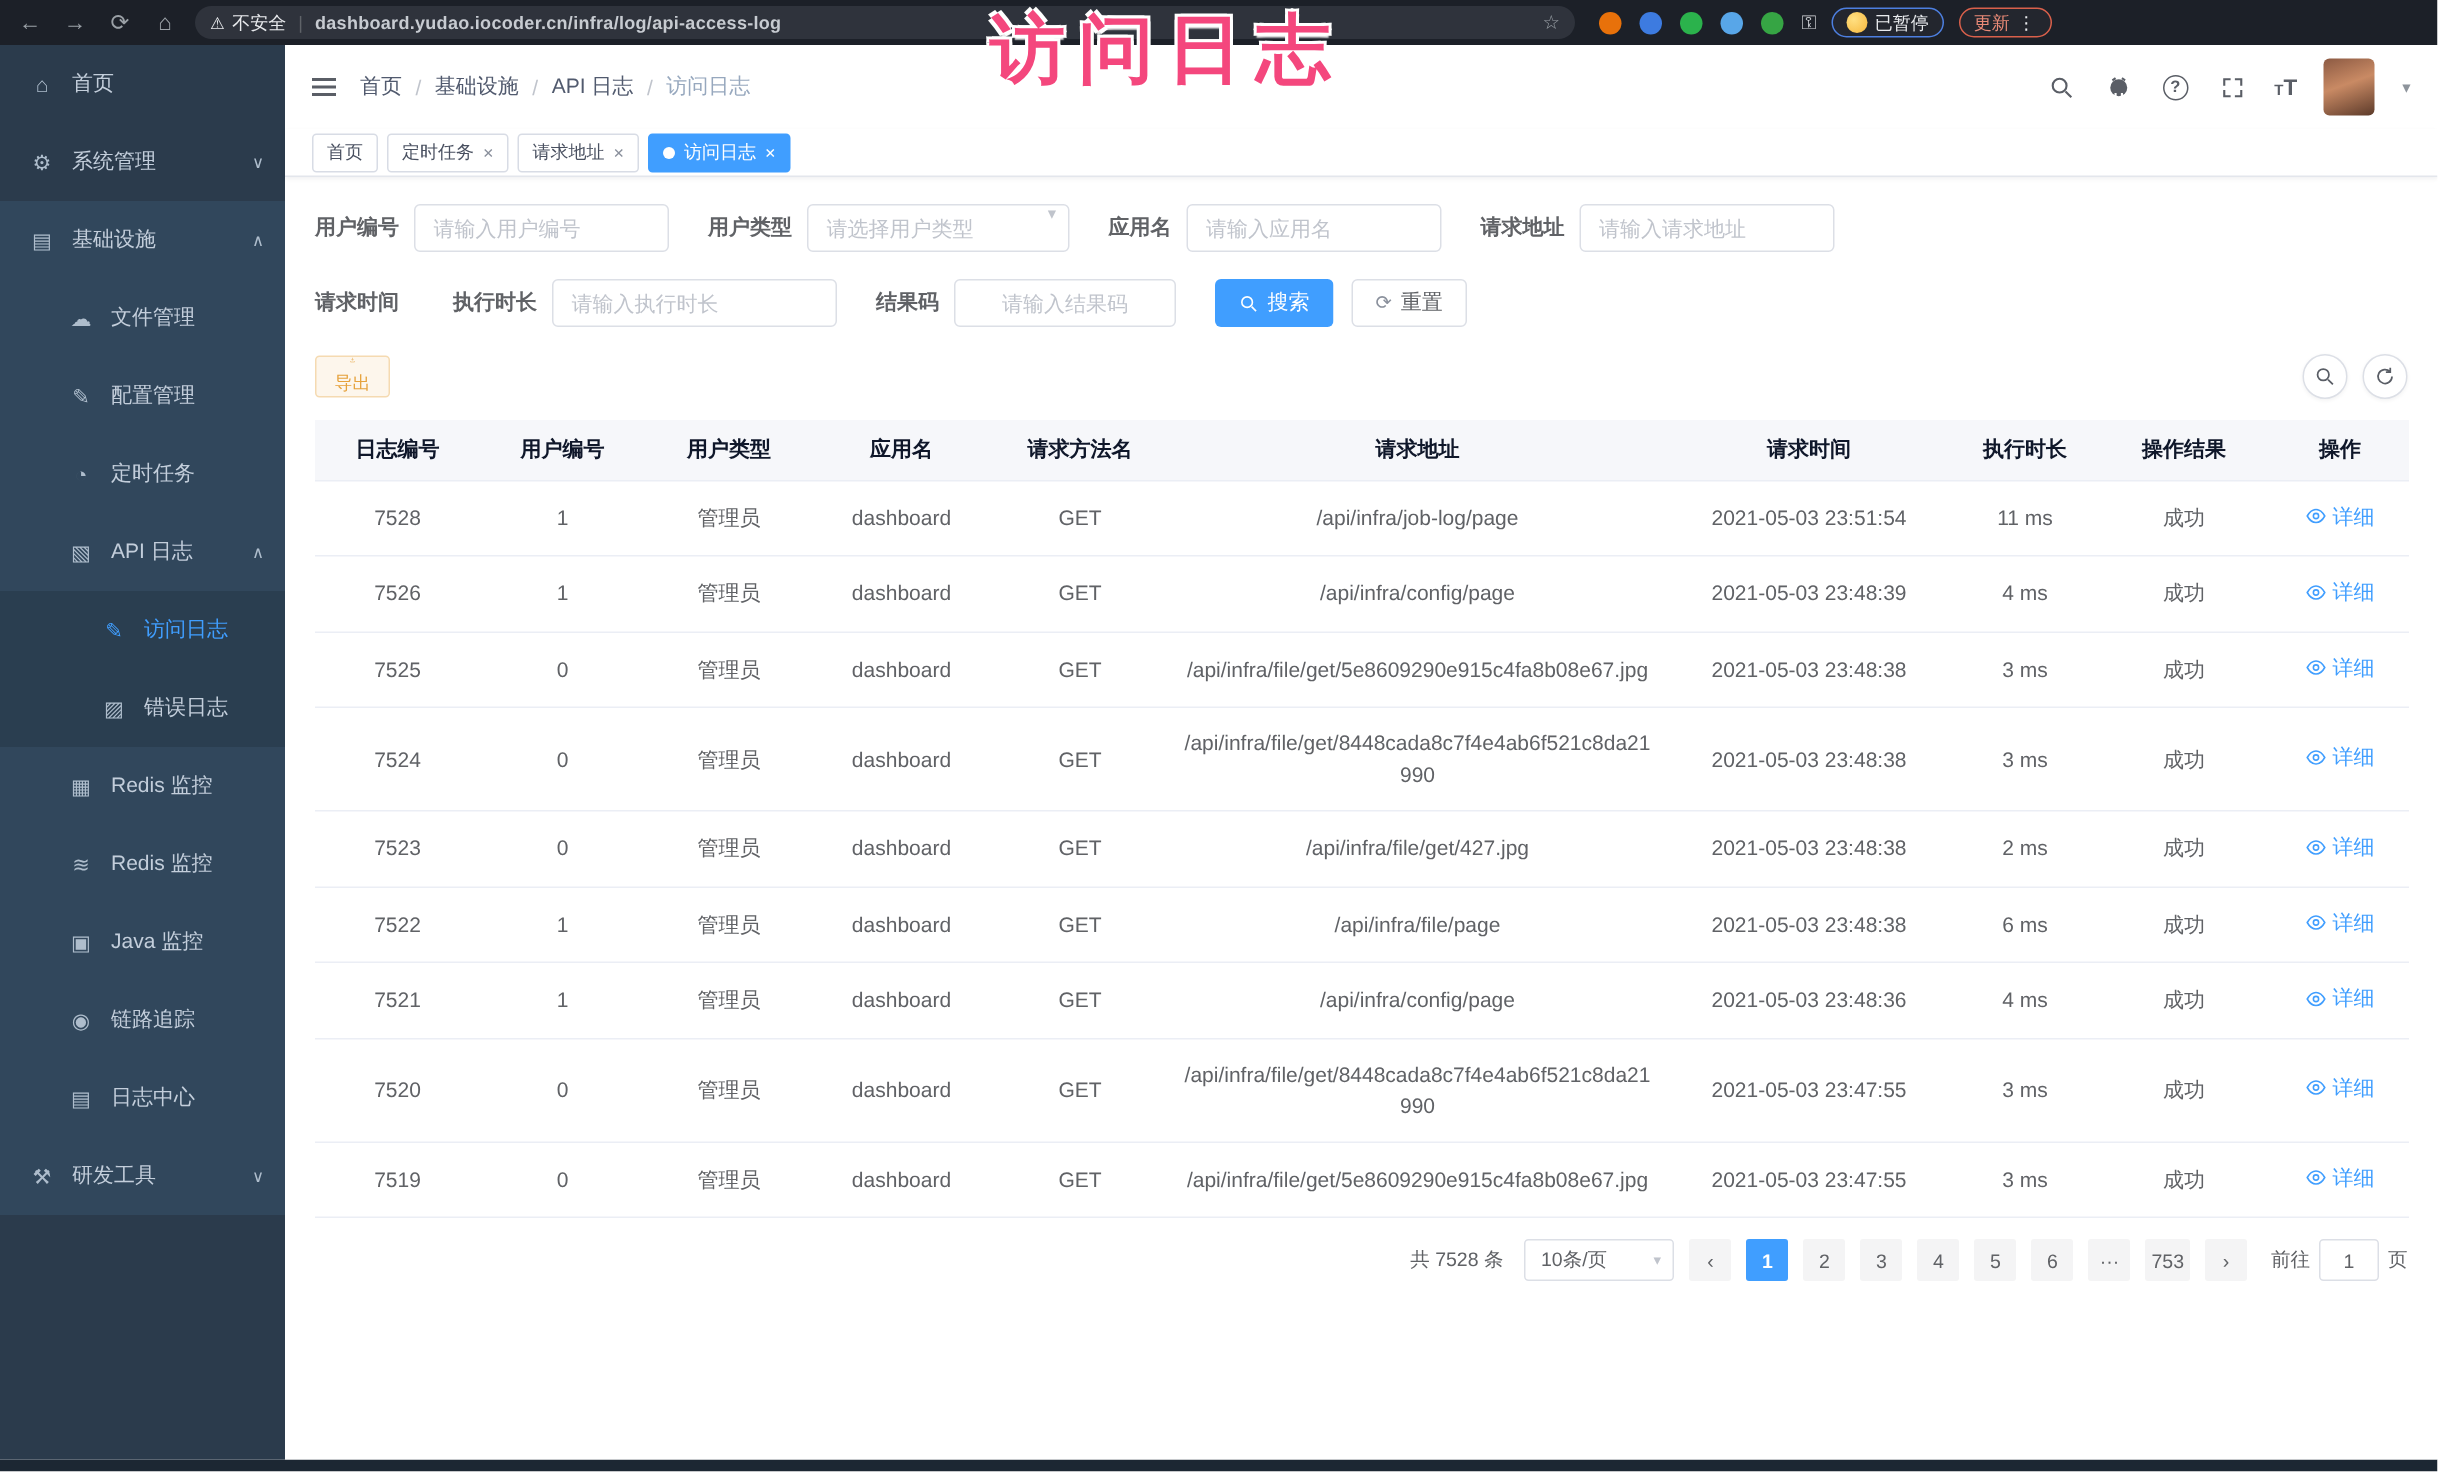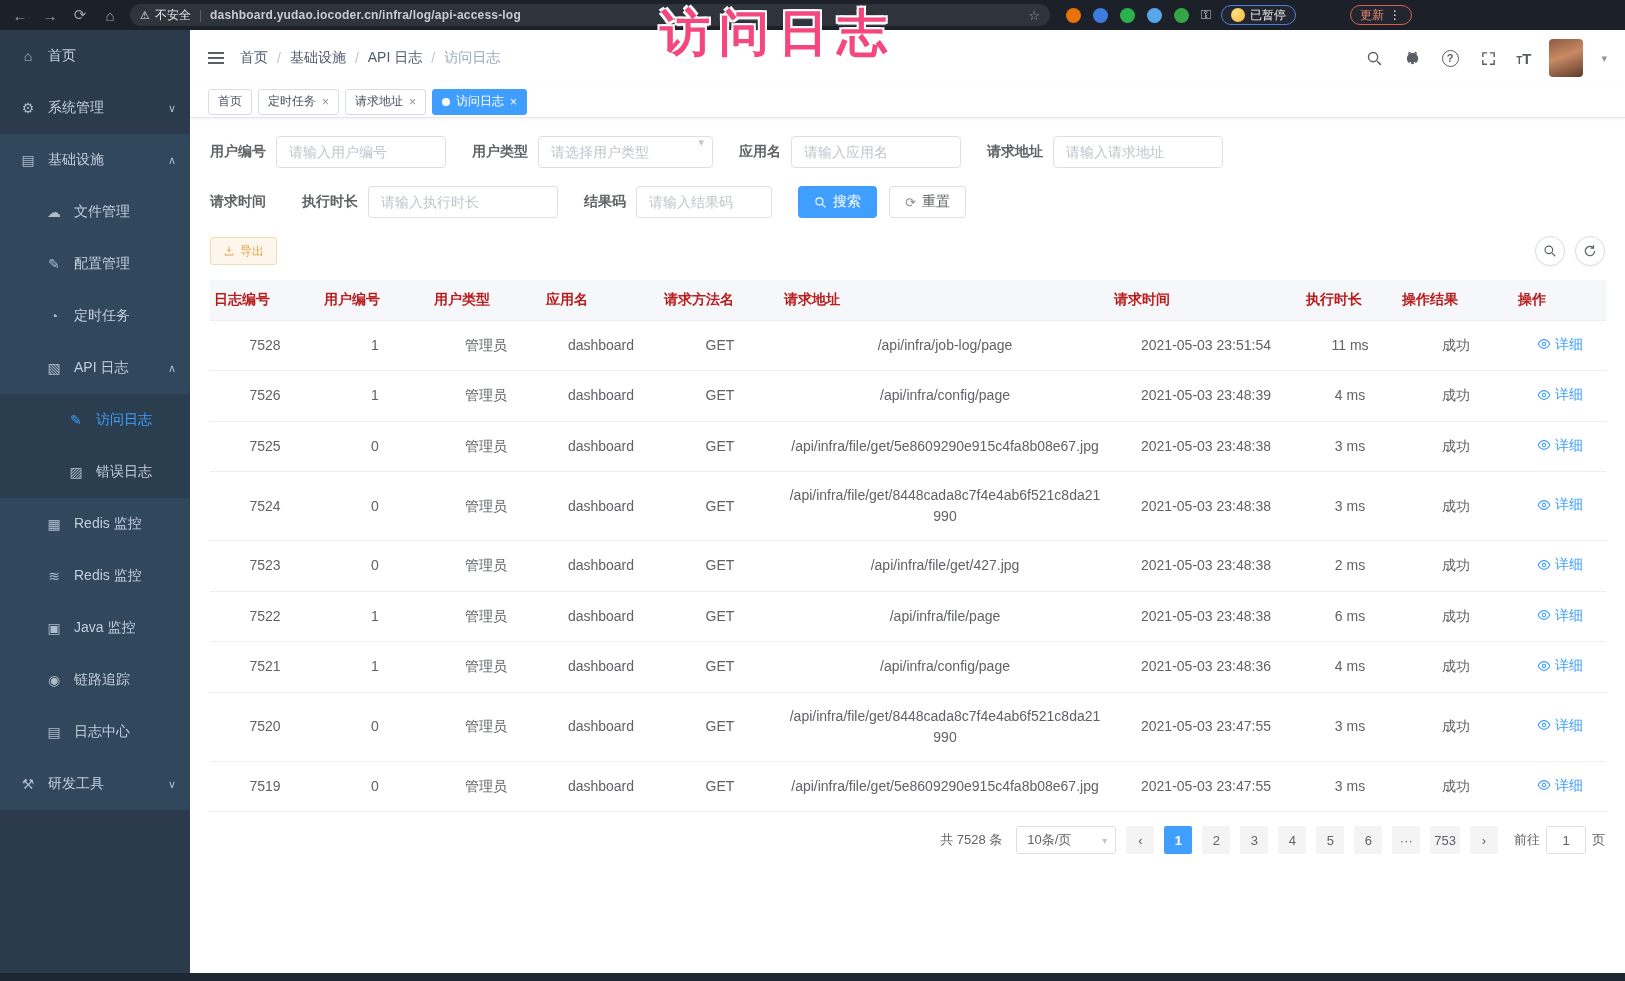--- a/index.html
+++ b/index.html
@@ -12,21 +12,21 @@
   .url-pill { flex:0 0 920px; height:22px; background:#2f333c; border-radius:11px; display:flex; align-items:center; padding:0 10px; gap:8px; color:#bdc1c6; font-size:12px; }
   .warn { color:#e8eaed; display:flex; gap:5px; align-items:center; }
   .warn .tri { color:#e8eaed; font-size:11px; }
   .url-sep { color:#5f6368; }
   .url-text { color:#c7cbd1; letter-spacing:.2px;font-weight:bold; }
   .url-star { margin-left:auto; color:#9aa0a6; font-size:13px; }
   .ext-row { display:flex; align-items:center; gap:12px; margin-left:6px; }
   .ext-dot { width:15px; height:15px; border-radius:50%; display:inline-block; }
   .chip { height:20px; border-radius:10px; display:flex; align-items:center; gap:5px; padding:0 9px; font-size:12px; background:#23262e; }
   .chip.paused { border:1.5px solid #4d7fe0; color:#e8eaed; }
-  .chip.update { border:1.5px solid #d9604b; color:#e98a77;margin-left:44px; }
+  .chip.update { border:1.5px solid #d9604b; color:#e98a77; }
   .face { width:14px; height:14px; border-radius:50%; background:radial-gradient(circle at 35% 35%, #ffe082, #f6b73c); display:inline-block; }
   .kebab { color:#e8eaed; font-size:12px; letter-spacing:1px; }
 
   
   .app { display:flex; height:943px; }
   .footer-strip { height:8px; background:#1c2733; }
 
   
   .sidebar { width:190px; background:#2b3b4c; color:#c3cedb; flex-shrink:0; overflow:hidden; }
   .logo-row { height:62px; display:flex; align-items:center; gap:10px; padding:0 14px; }
@@ -83,29 +83,29 @@
   .daterange .dr-sep { color:#c0c4cc; }
   .btn { height:32px; border-radius:4px; font-size:14px; display:inline-flex; align-items:center; gap:6px; padding:0 15px; cursor:pointer; border:1px solid transparent; font-family:inherit; }
   .btn svg { width:13px; height:13px; fill:none; stroke-width:2; }
   .btn-primary { background:#409eff; color:#fff; }
   .btn-primary svg { stroke:#fff; }
   .btn-plain { background:#fff; border-color:#dcdfe6; color:#606266; margin-left:12px; }
   .btn-plain .g { font-size:13px; color:#8a909c; }
 
   
   .toolbar { display:flex; align-items:center; justify-content:space-between; margin-bottom:14px; }
-  .btn-export { height:28px; border-radius:3px; font-size:12px; display:inline-flex; align-items:center; gap:5px; padding:0 12px; background:#fdf6ec; border:1px solid #f5dab1; color:#e6a23c; cursor:pointer; }
+  .btn-export { height:28px; border-radius:3px; font-size:12px; display:inline-flex; align-items:center; gap:5px; padding:0 12px; background:#fdf6ec; border:1px solid #f5dab1; color:#e6a23c; cursor:pointer;flex-direction:column; }
   .btn-export svg { width:12px; height:12px; stroke:#e6a23c; fill:none; stroke-width:2; }
   .mini-circles { display:flex; gap:10px; }
   .mini { width:30px; height:30px; border-radius:50%; border:1px solid #dcdfe6; background:#fff; display:flex; align-items:center; justify-content:center; cursor:pointer; box-shadow:0 1px 3px rgba(0,0,0,.06); }
   .mini svg { width:14px; height:14px; stroke:#5a5e66; fill:none; stroke-width:2; }
 
   
   table { width:100%; border-collapse:collapse; table-layout:fixed; font-size:14px; color:#606266; }
-  thead th { background:#f6f7fa; color:#b91c1c; font-weight:bold; height:40px; text-align:left; border-bottom:1px solid #ebeef5; padding:0 4px; }
+  thead th { background:#f6f7fa; color:#0f172a; font-weight:bold; height:40px; text-align:center; border-bottom:1px solid #ebeef5; padding:0 4px; }
   tbody td { text-align:center; border-bottom:1px solid #ebeef5; padding:13px 6px; line-height:1.5; }
   td.url { word-break:break-all; }
   .detail-link { color:#409eff; cursor:pointer; display:inline-flex; align-items:center; gap:4px; }
   .detail-link svg { width:14px; height:14px; stroke:#409eff; fill:none; stroke-width:1.8; }
 
   
   .pager { display:flex; align-items:center; justify-content:flex-end; gap:10px; margin:14px 0 0 0; font-size:13px; color:#606266; padding-bottom:10px; }
   .pg-total { margin-right:4px; }
   .pg-size { position:relative; width:100px; height:28px; border:1px solid #dcdfe6; border-radius:3px; display:flex; align-items:center; padding:0 22px 0 10px; color:#606266; cursor:pointer; }
   .pg-size .sel-arrow { position:absolute; right:8px; color:#c0c4cc; font-size:10px; }
@@ -315,21 +315,21 @@
           <div class="frow">
             <div class="fitem">
               <span class="flabel">请求时间</span>
             </div>
             <div class="fitem">
               <span class="flabel">执行时长</span>
               <input class="inp" placeholder="请输入执行时长" style="width: 190px;">
             </div>
             <div class="fitem">
               <span class="flabel">结果码</span>
-              <input class="inp" placeholder="请输入结果码" style="width: 136px;">
+              <input class="inp" placeholder="请输入结果码" style="width: 148px; text-align: center;">
             </div>
             <button class="btn btn-primary">
               <svg viewBox="0 0 24 24">
                 <circle cx="10" cy="10" r="6.5"></circle>
                 <path d="M15.5 15.5 L21 21"></path>
               </svg>
               <span>搜索</span>
             </button>
             <button class="btn btn-plain">
               <span class="g">⟳</span>

